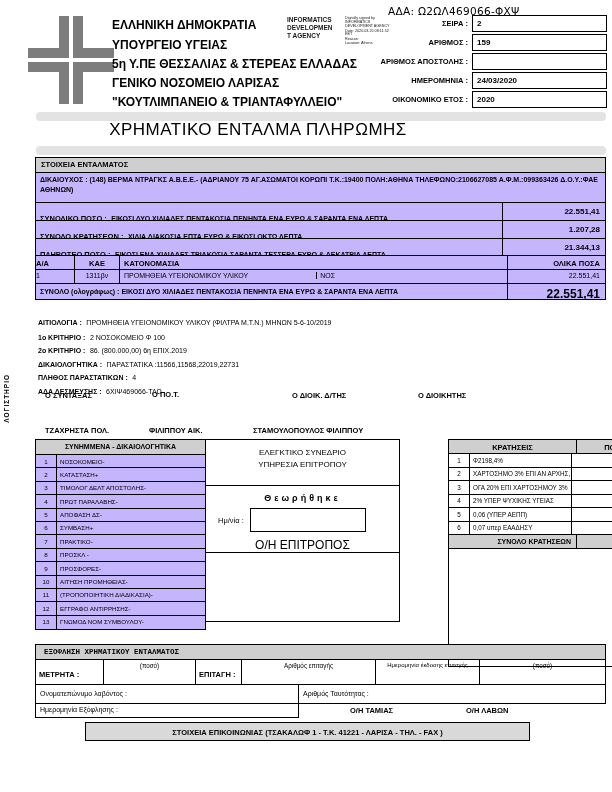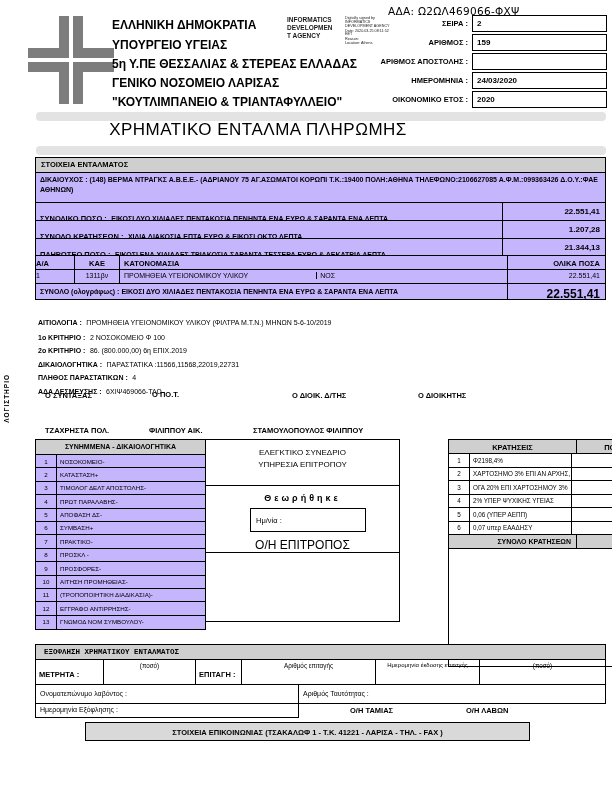--- a/index.html
+++ b/index.html
@@ -204,21 +204,21 @@
       <div class="att-num">13</div>
       <div class="att-label">ΓΝΩΜΟΔ ΝΟΜ ΣΥΜΒΟΥΛΟΥ-</div>
     </div>
 </div>
 
 <div class="abs" style="left:206px;top:439px;width:194px;height:183px;border:1px solid #000;border-left:none;box-sizing:border-box;">
   <div class="abs center" style="left:0;top:8px;width:100%;font-size:8px;">ΕΛΕΓΚΤΙΚΟ ΣΥΝΕΔΡΙΟ</div>
   <div class="abs center" style="left:0;top:20px;width:100%;font-size:8px;">ΥΠΗΡΕΣΙΑ ΕΠΙΤΡΟΠΟΥ</div>
   <div class="abs" style="left:0;top:45px;width:100%;border-top:1px solid #000;"></div>
   <div class="abs center b" style="left:0;top:53px;width:100%;font-size:9px;letter-spacing:3px;">Θεωρήθηκε</div>
-  <div class="abs" style="left:12px;top:76px;font-size:7.5px;margin-left:38px;">Ημ/νία :</div>
+  <div class="abs" style="left:12px;top:76px;font-size:7.5px;">Ημ/νία :</div>
   <div class="abs" style="left:44px;top:68px;width:114px;height:22px;border:1px solid #000;"></div>
   <div class="abs center" style="left:0;top:98px;width:100%;font-size:12px;">Ο/Η ΕΠΙΤΡΟΠΟΣ</div>
   <div class="abs" style="left:0;top:112px;width:100%;border-top:1px solid #000;"></div>
 </div>
 
 <div class="abs" style="left:400px;top:439px;width:206px;height:228px;border:1px solid #000;box-sizing:border-box;margin-left:48px;">
   <div style="display:flex;height:14px;background:#cfcfcf;border-bottom:1px solid #000;box-sizing:border-box;">
     <div class="b t75 center" style="flex:1;padding-top:2.5px;">ΚΡΑΤΗΣΕΙΣ</div>
     <div class="b t75 center" style="width:77px;border-left:1px solid #000;padding-top:2.5px;box-sizing:border-box;">ΠΟΣΟ</div>
   </div>

